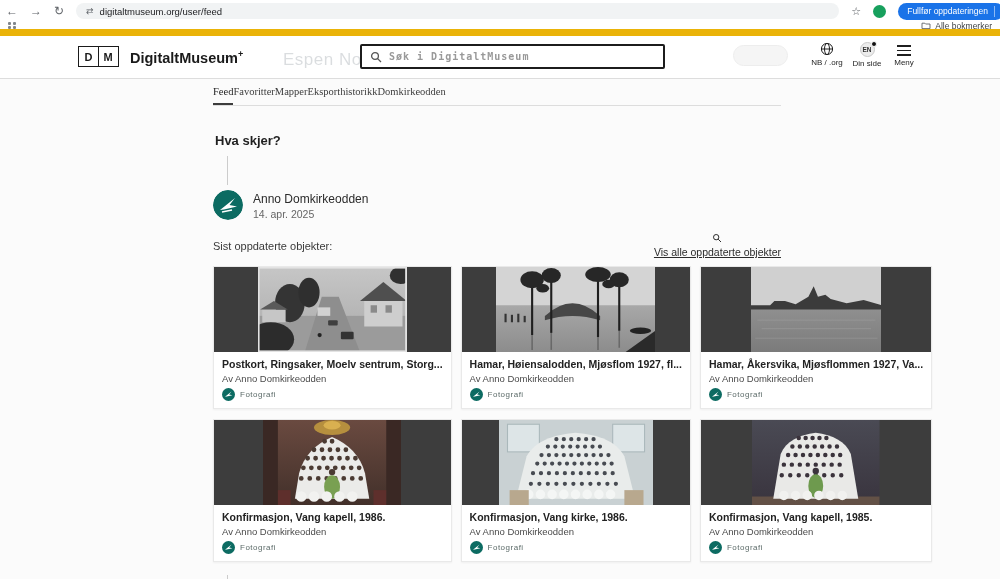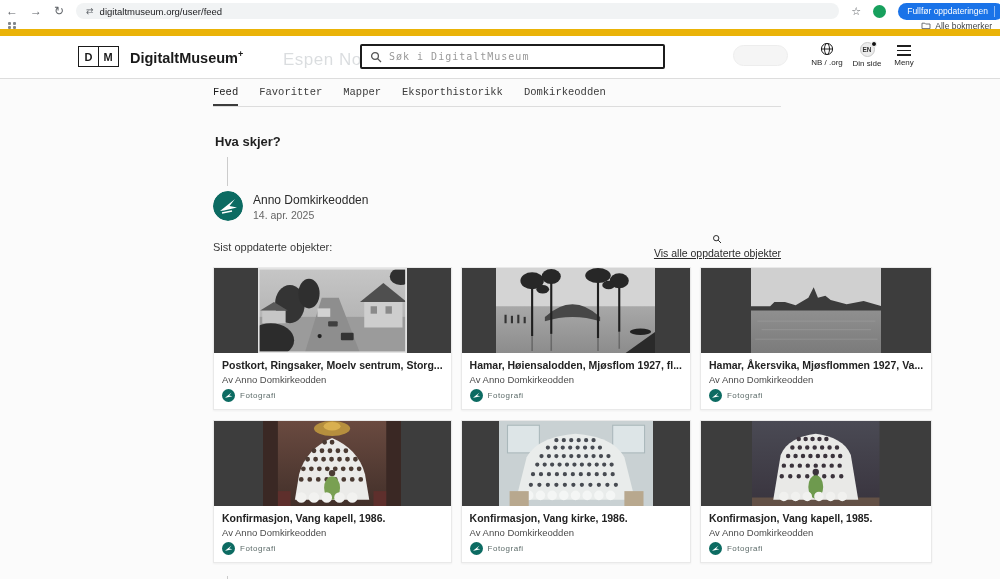--- a/index.html
+++ b/index.html
@@ -39,41 +39,41 @@
   .brand { position:absolute; left:130px; top:13px; font-size:14.5px; font-weight:bold; color:#1a1a1a; }
   .brand sup { font-size:9px; }
   .ghost-name { position:absolute; left:222px; top:14px; opacity:.16; color:#203040;
                 white-space:nowrap; z-index:1; }
   .ghost-name .gi { font-size:9px; margin-right:8px; vertical-align:4px; }
   .ghost-name .gn { font-size:17px; letter-spacing:.5px;margin-left:36px; }
   .searchbox { position:absolute; left:360px; top:8px; width:305px; height:25px; background:#fff;
                border:2px solid #1c1c1c; border-radius:2px; display:flex; align-items:center;
                gap:7px; padding:0 8px; z-index:3; }
   .searchbox input { border:none; outline:none; flex:1; font-family:"DejaVu Sans Mono",monospace;
-                     font-size:10px; letter-spacing:1px; color:#444; background:transparent; }
+                     font-size:10px; letter-spacing:1px; color:#444; background:transparent;font-weight:bold; }
   .searchbox input::placeholder { color:#999; }
   .ghost-btn { position:absolute; left:733px; top:9px; width:55px; height:21px; border-radius:11px;
                background:#f1f1f1; border:1px solid #e6e6e6; opacity:.7; }
   .hdr-item { position:absolute; top:6px; display:flex; flex-direction:column; align-items:center;
               gap:2px; color:#1f1f1f; }
   .hdr-label { font-size:8px; color:#1f1f1f; white-space:nowrap; }
   .profile-circle { width:15px; height:15px; border-radius:50%; background:#ececec;
                     border:1px solid #c9c9c9; font-size:6.5px; font-weight:bold; color:#333;
                     display:flex; align-items:center; justify-content:center; position:relative; }
   .profile-dot { position:absolute; top:-2px; right:-3px; width:6px; height:6px; border-radius:50%;
                  background:#111; border:1px solid #fff; }
   .burger { display:flex; flex-direction:column; gap:3px; padding-top:3px; }
   .burger i { width:14px; height:1.6px; background:#1f1f1f; }
 
   
   .content { position:absolute; top:79px; left:0; width:1000px; height:500px; background:#fbfbfb;
              overflow:hidden; }
   .inner { margin-left:213px; width:568px; }
 
-  .tabs { display:flex; gap:21px; padding-top:7px; font-family:Liberation Mono, monospace;
+  .tabs { display:flex; padding-top:7px; font-family:Liberation Serif, serif;
           font-size:10.5px; color:#3c3c3c;align-items:flex-end; }
   .tab { padding-bottom:6px; border-bottom:2px solid transparent; cursor:pointer; }
   .tab.active { border-bottom-color:#3c3c3c; color:#1c1c1c; }
   .tabs-divider { height:1px; background:#ddd; }
 
   .feed-heading { font-size:13px; font-weight:bold; color:#1f1f1f; margin:27px 0 0 2px; }
   .tl { width:1px; background:#ccc; margin-left:14px; }
   .tl-1 { height:29px; margin-top:8px; }
   .tl-2 { height:27px; margin-top:13px; }
 

